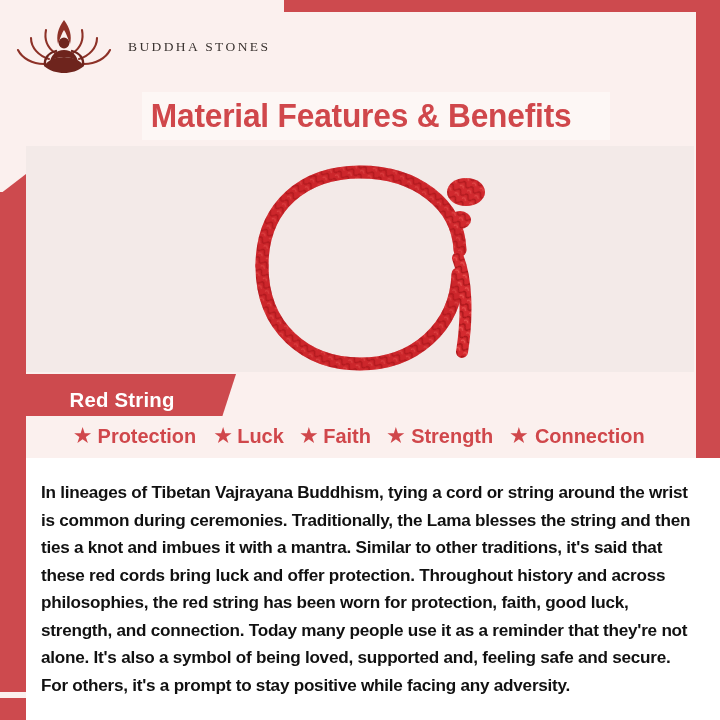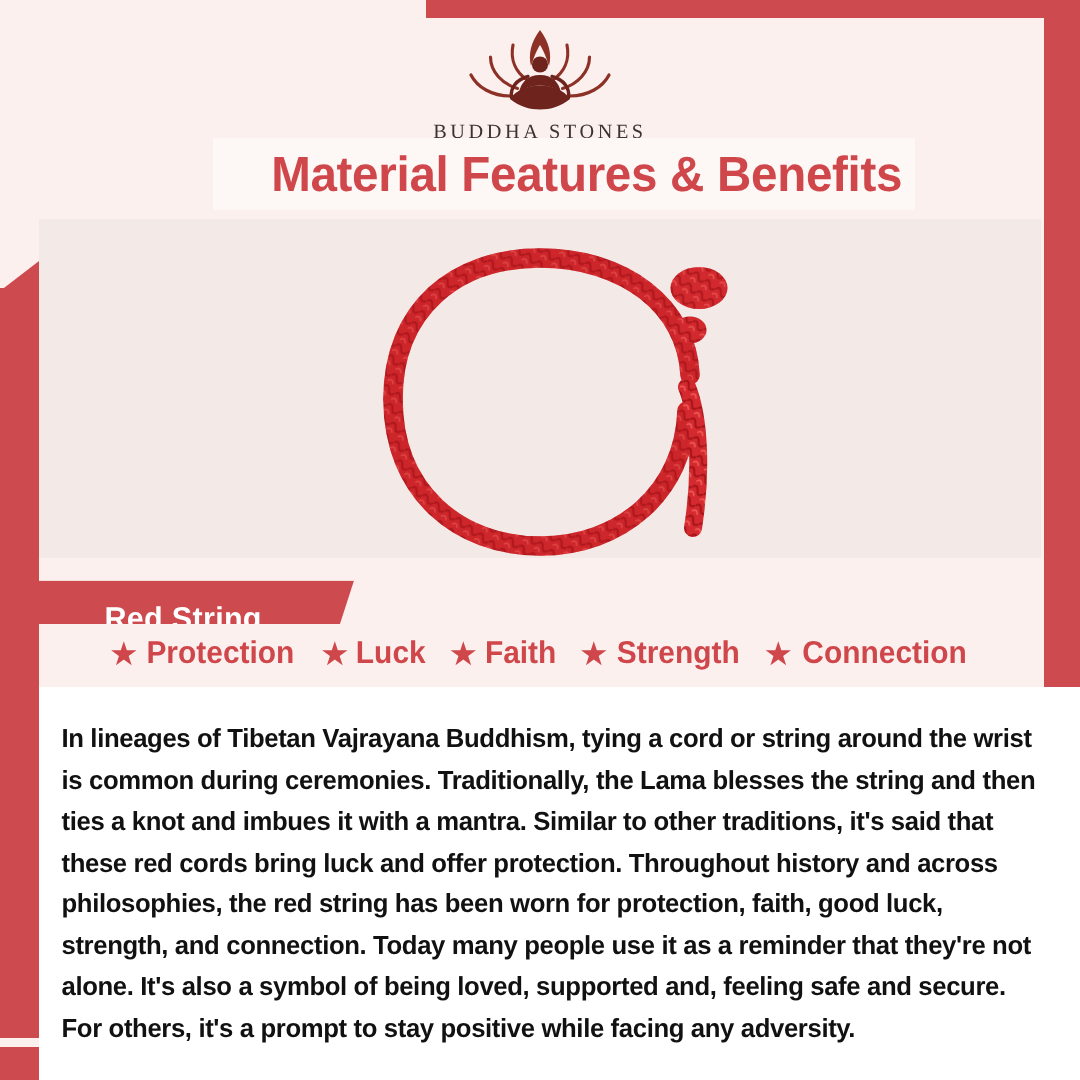--- a/index.html
+++ b/index.html
@@ -40,56 +40,56 @@
   }
   .band-bottom-notch{
     position:absolute;left:700px;bottom:0;width:22px;height:22px;
     background:#cd4a4e;
     clip-path:polygon(0 0,100% 100%,0 100%);
   }
 
   
   .logo-wrap{
     position:absolute;top:14px;left:0;width:720px;
-    display:flex;flex-direction:column;align-items:center;
+    display:flex;flex-direction:row;align-items:center;
   }
   .logo-mark{display:block;}
   .logo-text{
     margin-top:2px;
     font-family:"Liberation Serif", serif;
     font-size:13.5px;letter-spacing:2.4px;color:#3a3330;
     font-weight:400;
   }
 
   
   .title-panel{
     position:absolute;top:92px;left:142px;width:468px;height:48px;
     background:#fdf7f5;
-    display:flex;align-items:center;justify-content:flex-end;
+    display:flex;align-items:center;justify-content:flex-start;
   }
   .title-text{
     font-family:"Liberation Sans", sans-serif;
     font-weight:700;font-size:33px;color:#d0474b;
     letter-spacing:-0.2px;white-space:nowrap;
     transform:scaleX(0.96);
   }
 
   
   .photo{
     position:absolute;top:146px;left:26px;width:668px;height:226px;
     background:#f3eae8;
   }
   .photo svg{position:absolute;top:0;left:0;}
 
   
   .label-banner{
     position:absolute;top:374px;left:26px;width:210px;height:52px;
     background:#cd4a4e;
     clip-path:polygon(0 0,100% 0,92% 100%,0 100%);
-    display:flex;align-items:center;margin-top:13px;
+    display:flex;align-items:center;
   }
   .label-text{
     margin-left:42px;
     font-family:"Liberation Sans", sans-serif;
     font-weight:700;font-size:21px;color:#ffffff;
     letter-spacing:0.2px;transform:scaleX(0.97);
   }
 
   
   .features{

